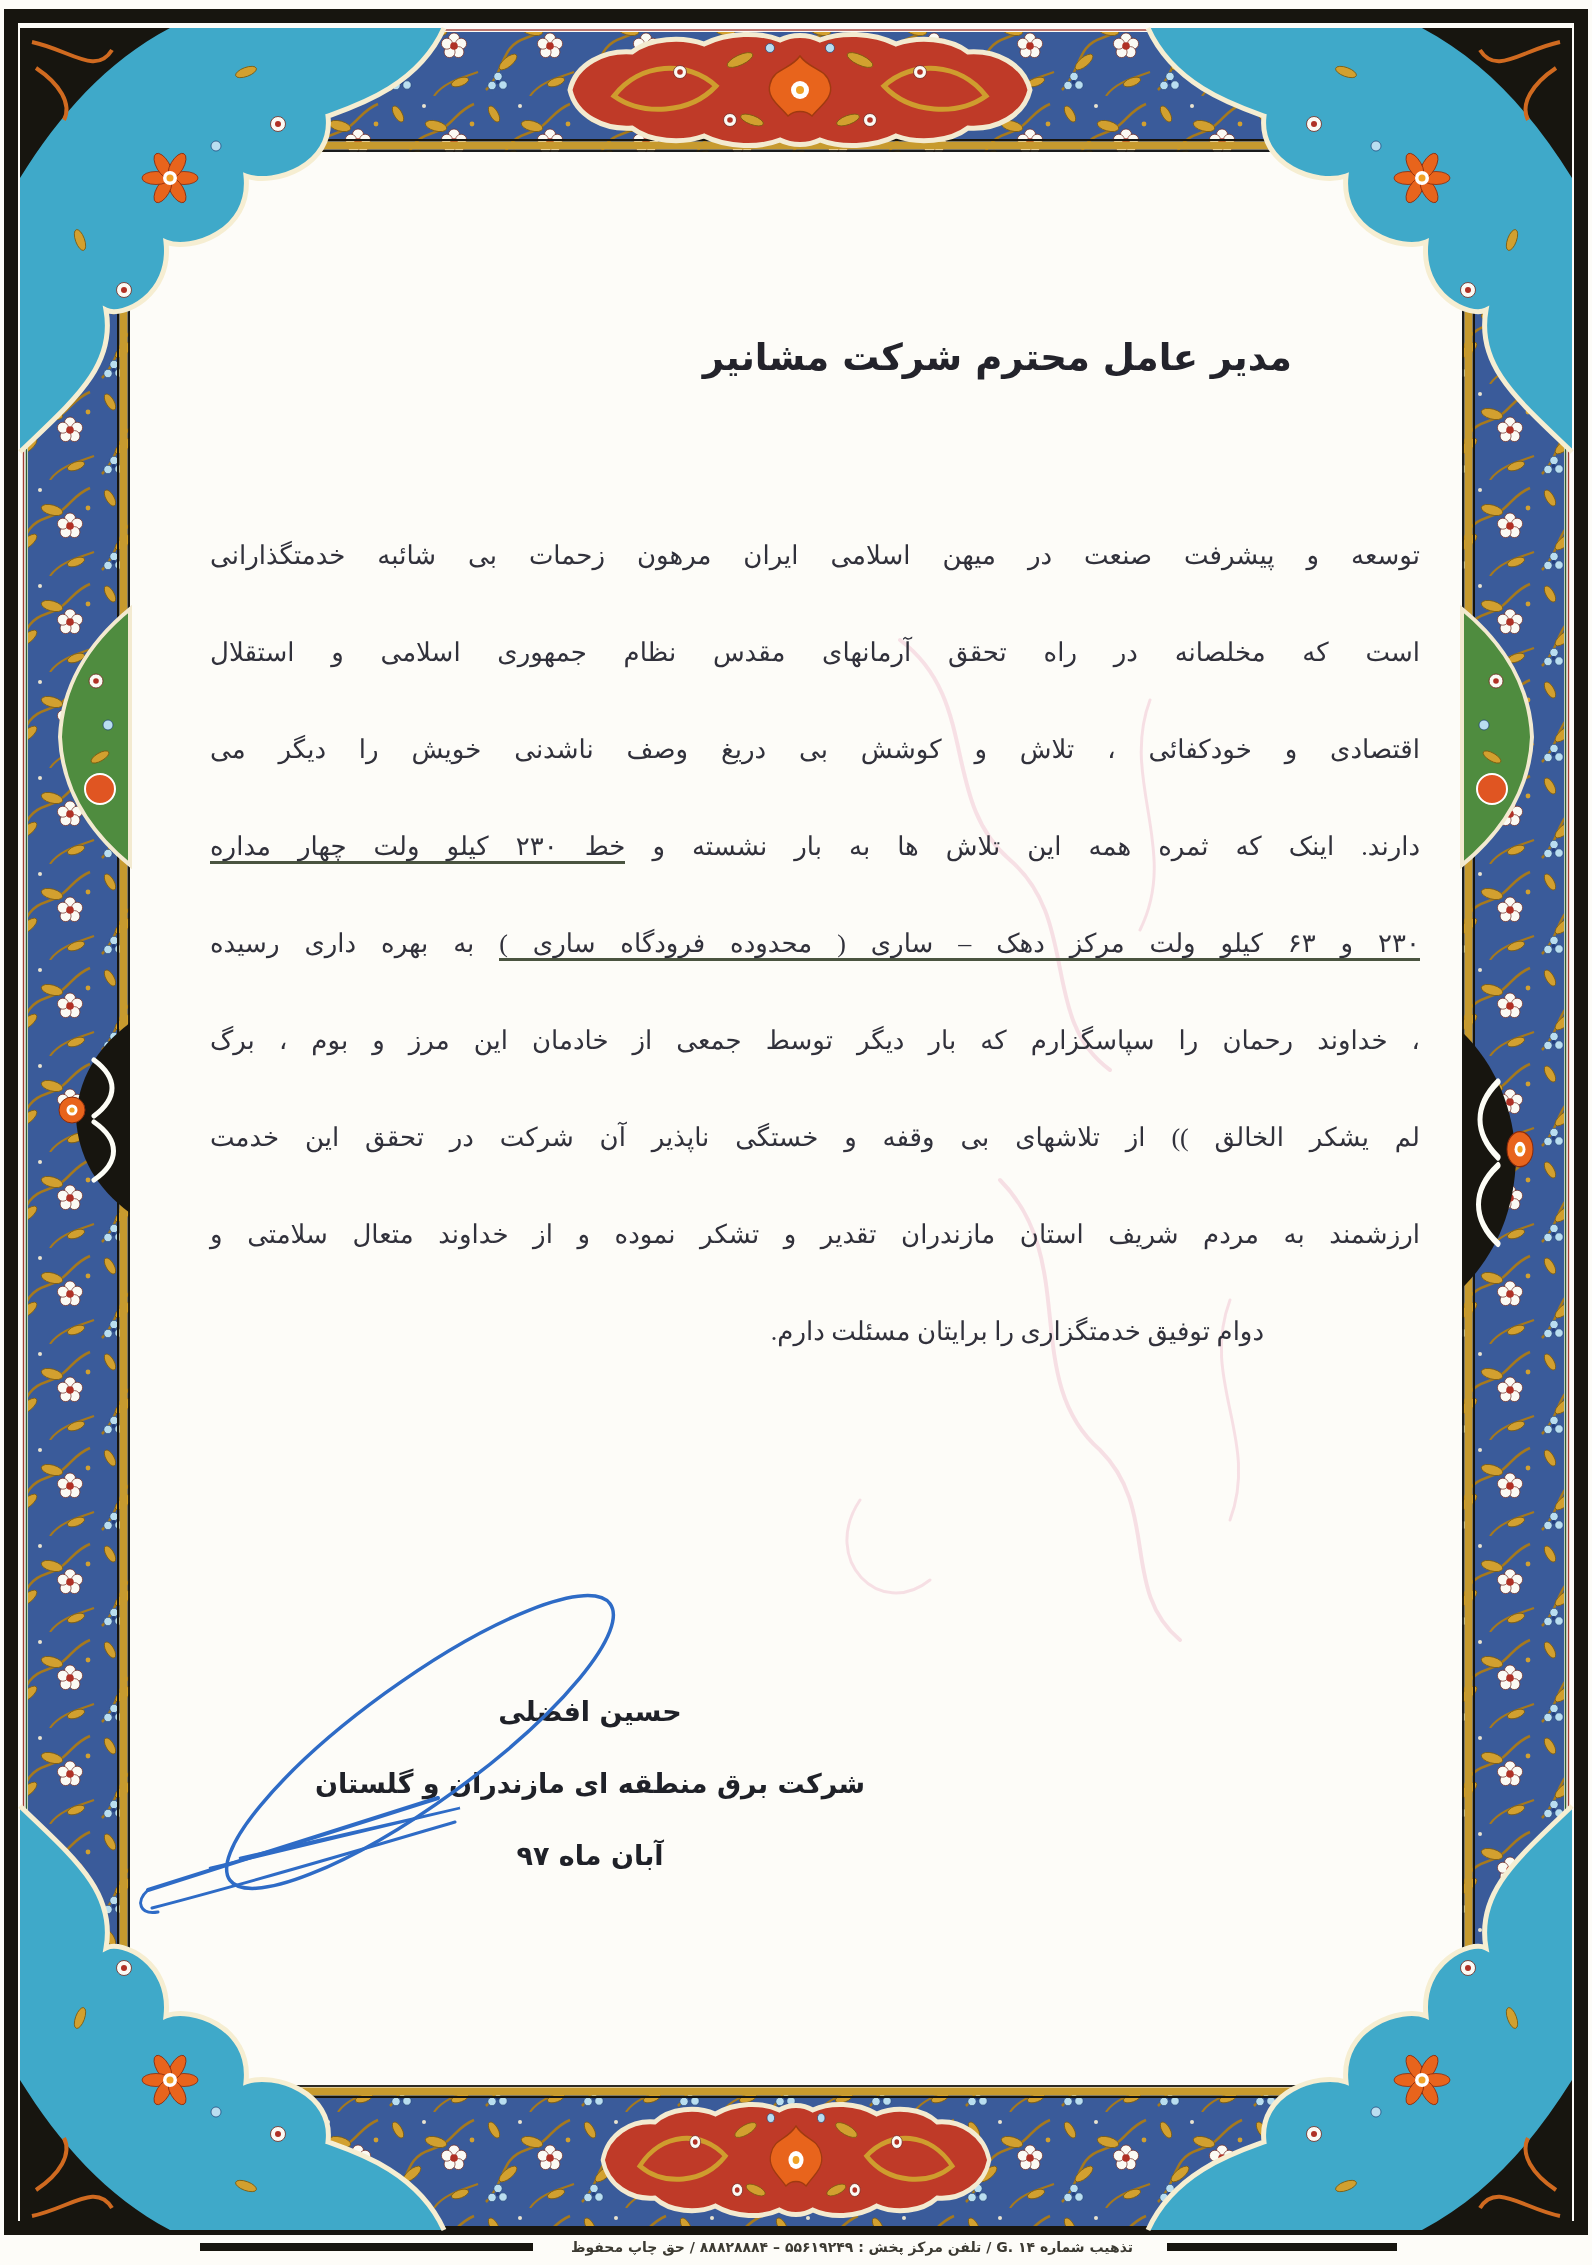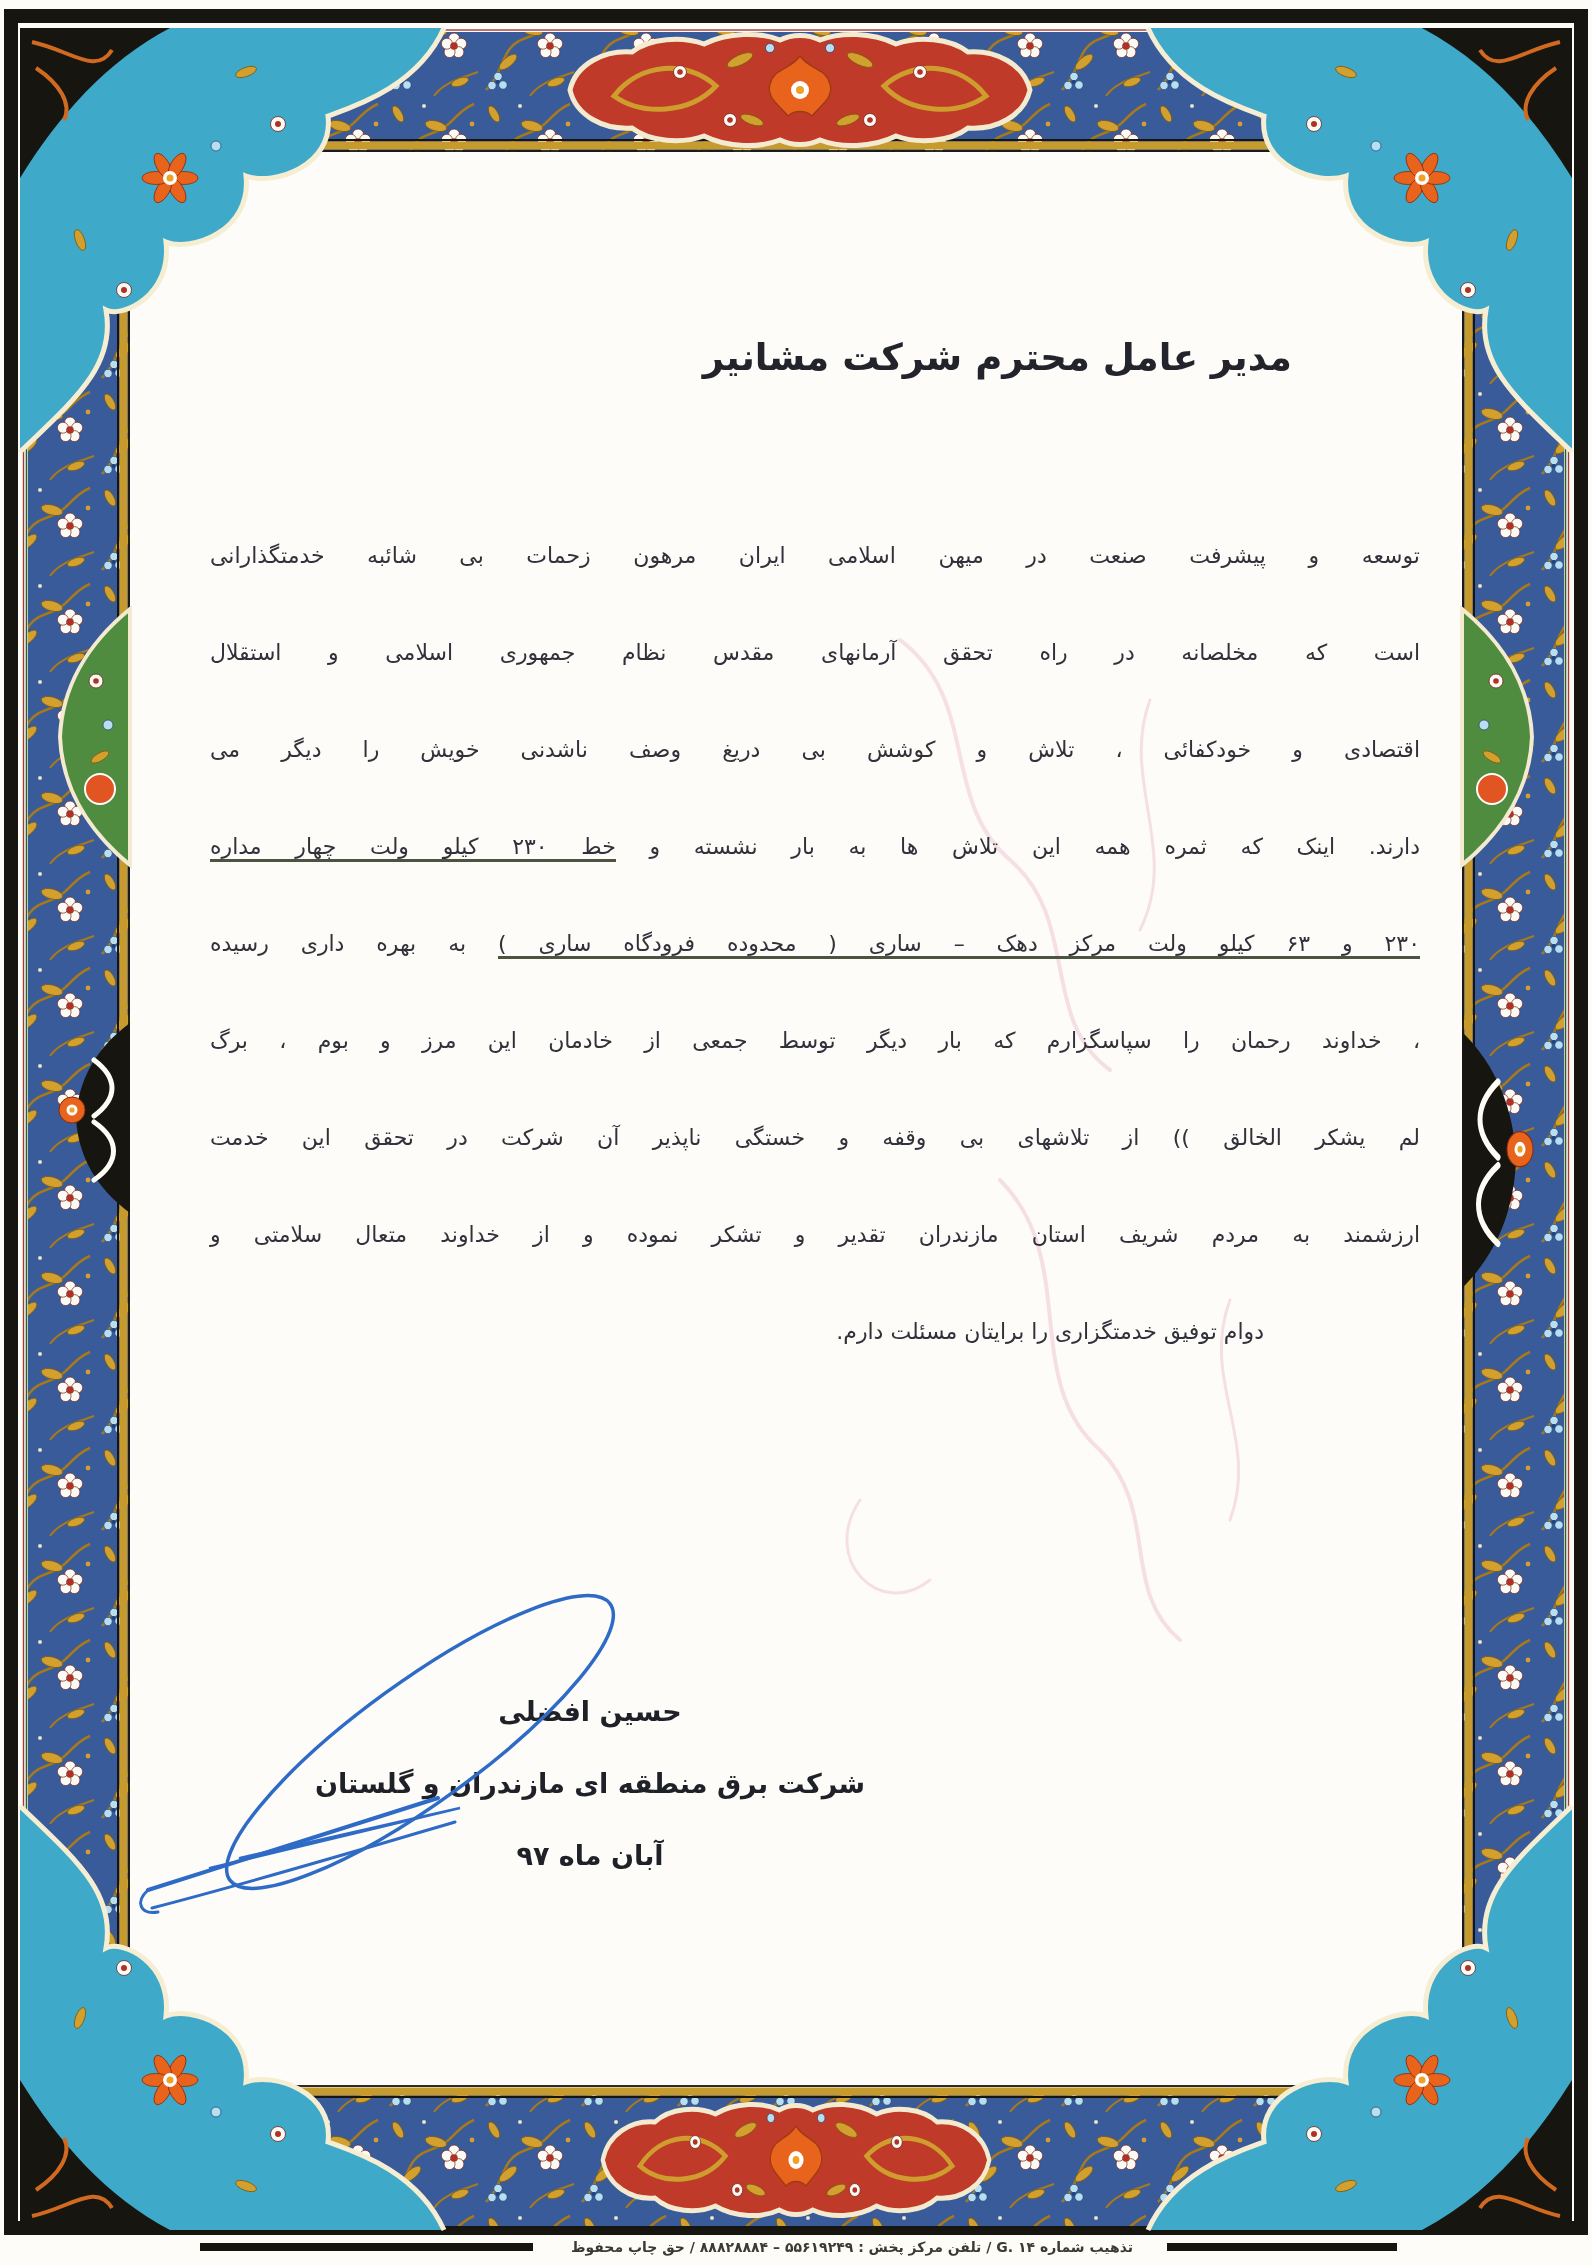--- a/index.html
+++ b/index.html
@@ -8,22 +8,22 @@
     overflow:hidden;font-family:"DejaVu Sans",sans-serif;
   }
   svg.layer{position:absolute;left:0;top:0;width:1592px;height:2265px;pointer-events:none;}
   .content{position:absolute;left:130px;top:152px;width:1332px;height:1933px;}
   .heading{
     position:absolute;top:176px;right:162px;margin:8px;
     font-size:37px;font-weight:bold;color:#23232b;white-space:nowrap;
   }
   .body-block{position:absolute;top:355px;right:42px;left:80px;}
   .body-line{
-    font-size:22px;line-height:97px;color:var(--text-ink,#31313b);
-    text-align:justify;text-align-last:justify;
+    font-size:26px;line-height:97px;color:var(--text-ink,#31313b);
+    text-align:justify;text-align-last:justify;font-family:Liberation Serif, serif;
   }
   .body-line.last{text-align:right;text-align-last:auto;padding-right:156px;}
   .uline{border-bottom:3.5px solid #4a5440;}
   .sig-block{position:absolute;top:1478px;left:140px;width:640px;text-align:center;padding-top:46px;}
   .sig-line{font-size:27px;font-weight:bold;line-height:72px;color:#1f2128;white-space:nowrap;}
   .footer{
     position:absolute;top:2233px;left:540px;width:624px;height:28px;line-height:28px;
     text-align:center;font-size:14px;font-weight:bold;color:#3c3a32;white-space:nowrap;
   }
 </style>

